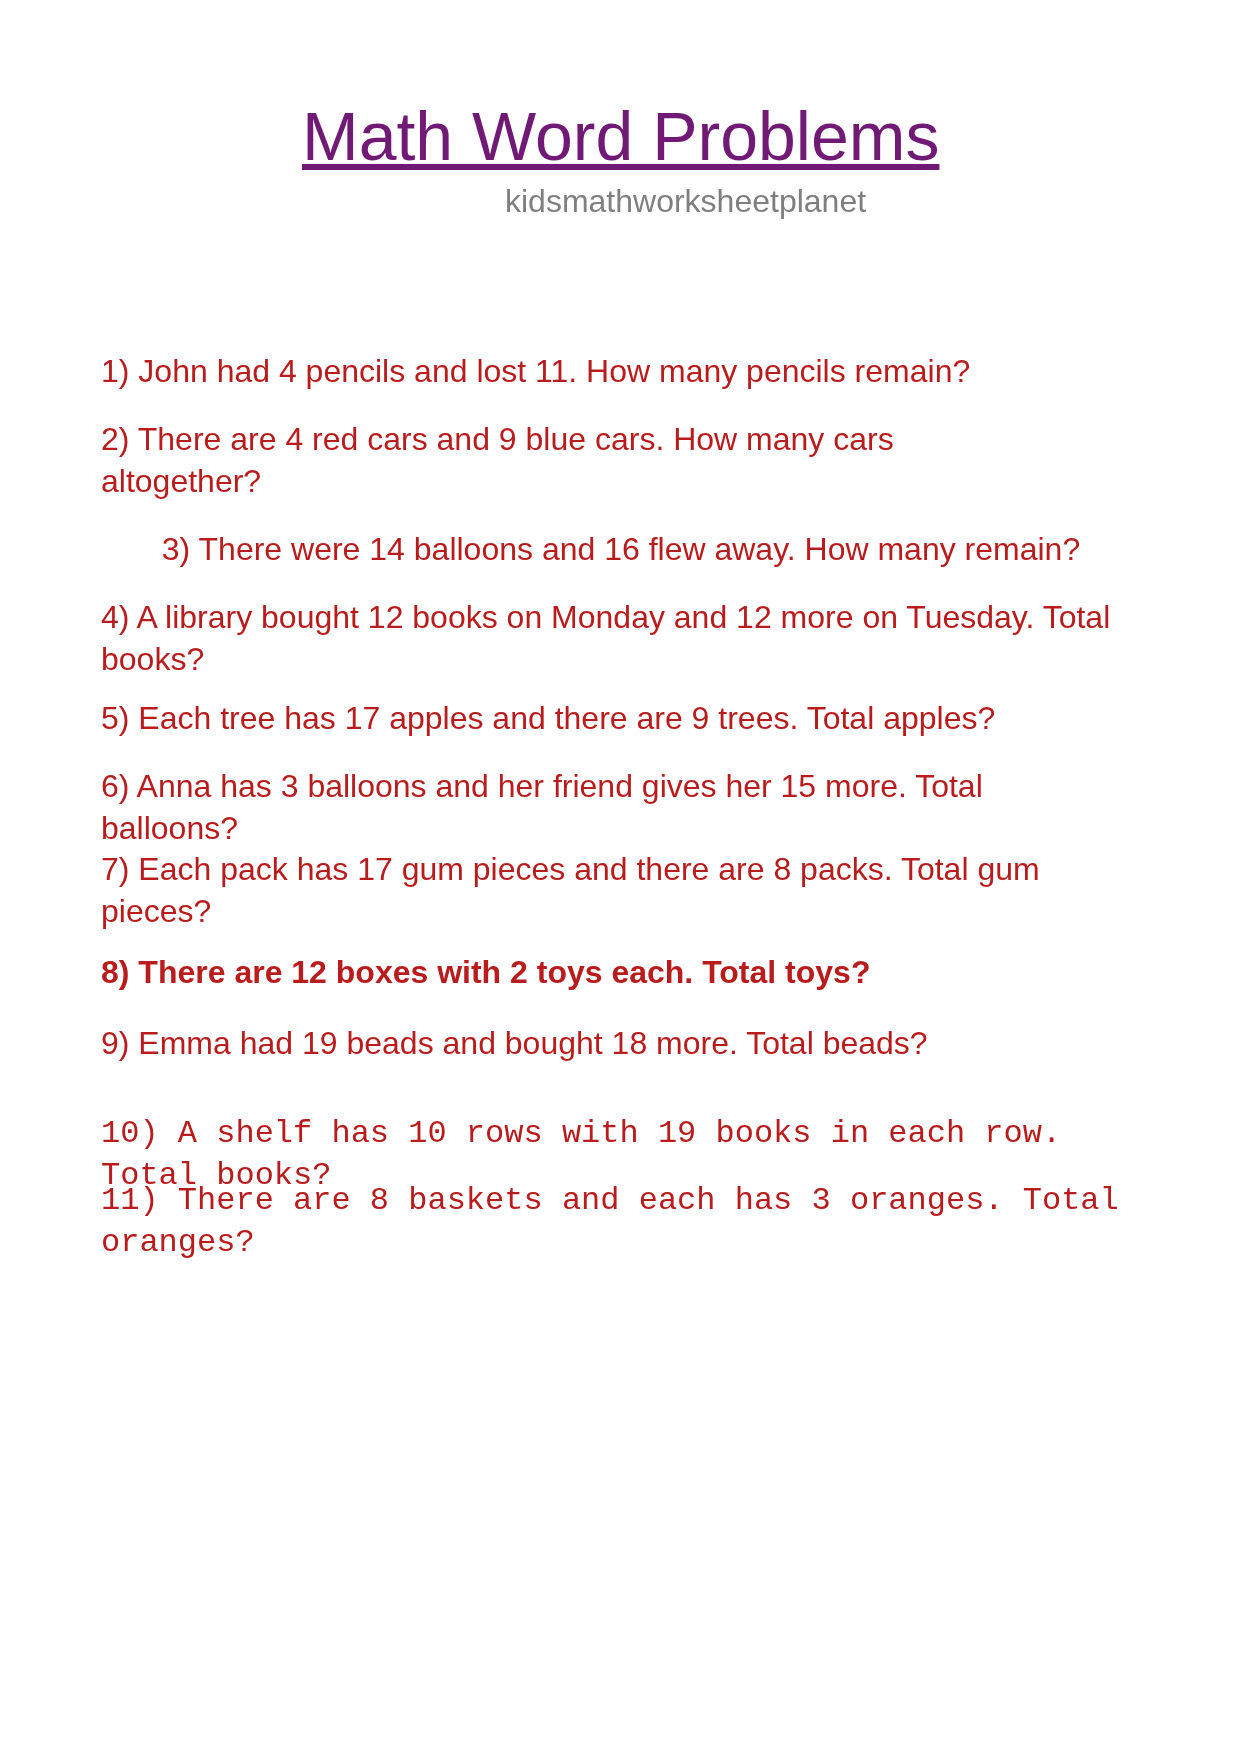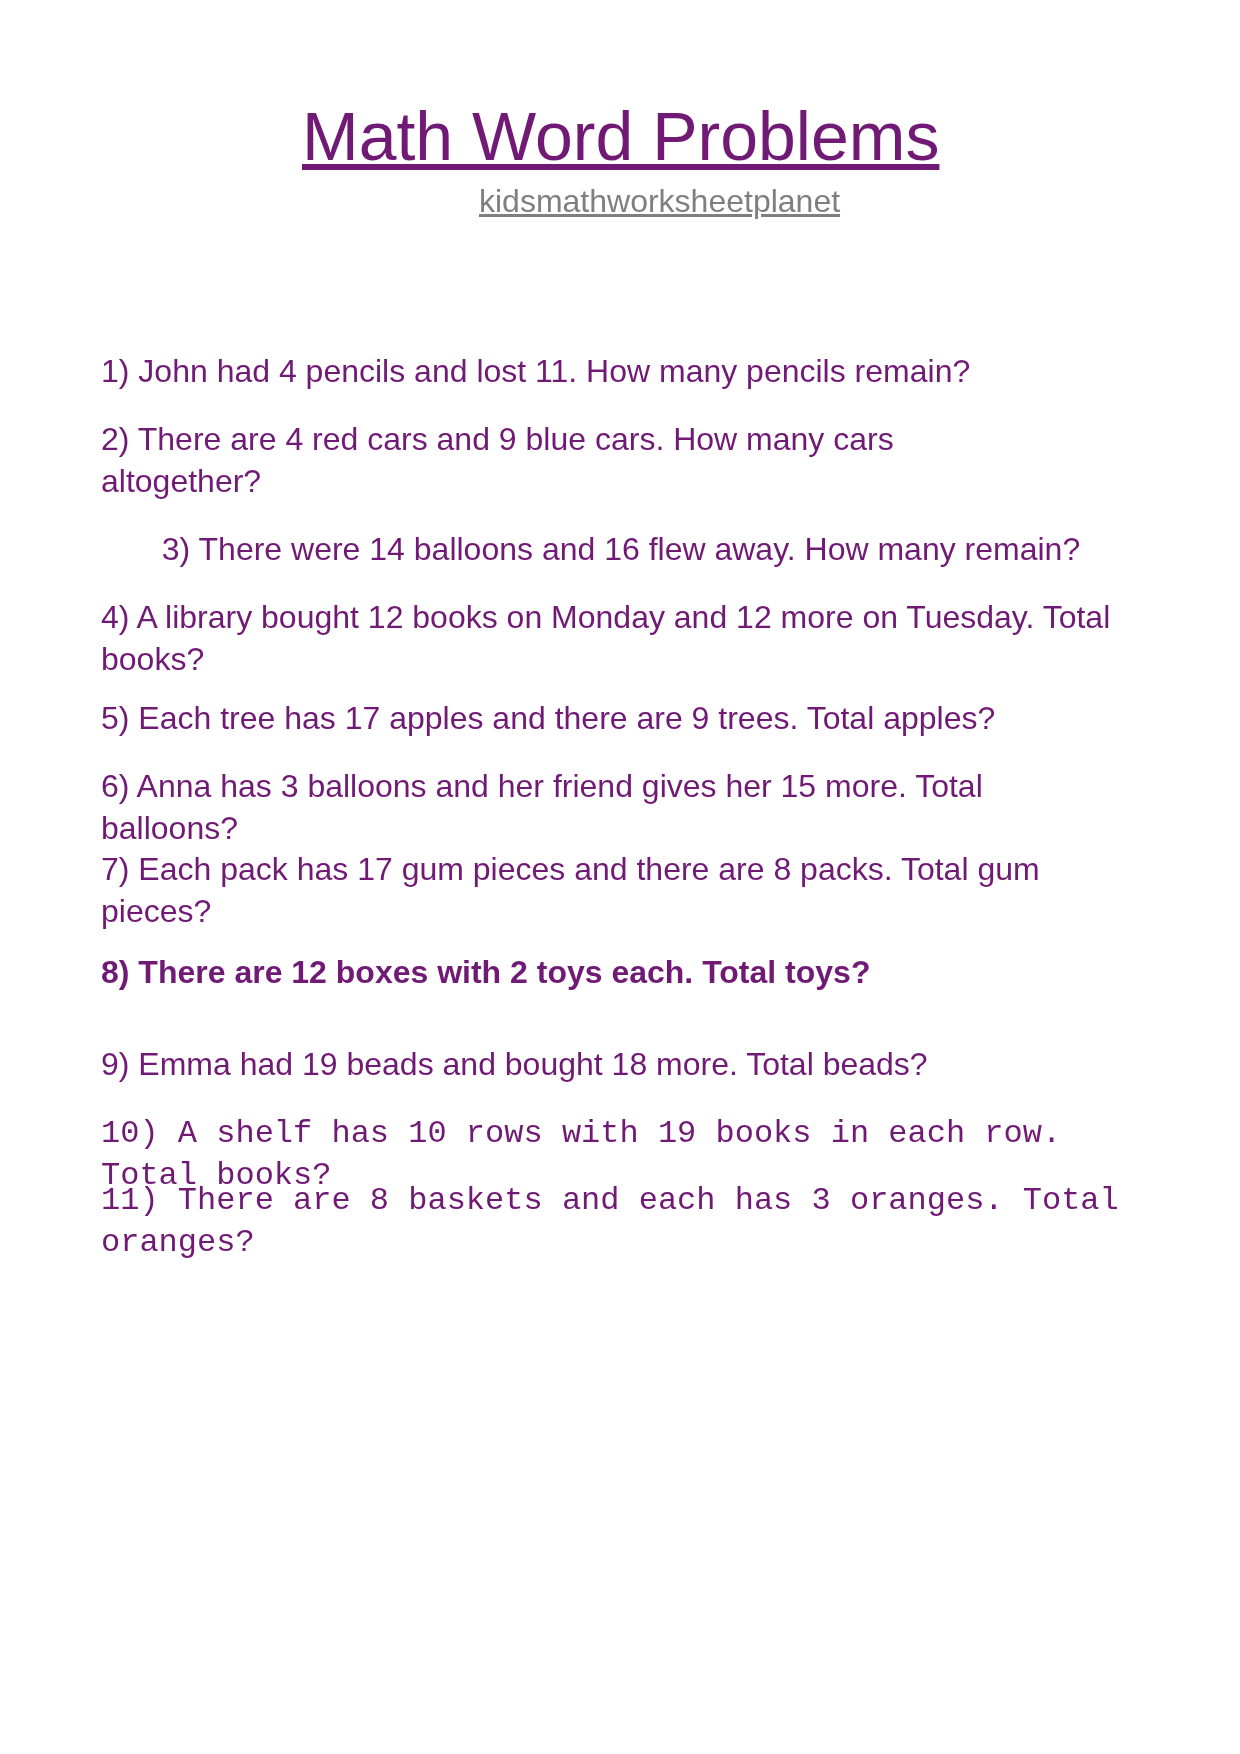--- a/index.html
+++ b/index.html
@@ -1,35 +1,35 @@
 <!DOCTYPE html>
 <html><head>
 <meta charset="utf-8">
 <style>
   html, body { margin: 0; padding: 0; background: #ffffff; }
   body { width: 1240px; height: 1754px; position: relative; overflow: hidden;
          font-family: "Liberation Sans", sans-serif; color: #000; }
   .title { position: absolute; left: 302px; top: 100px; font-size: 68px; line-height: 72px;
            white-space: nowrap; color: #701a75; text-decoration: underline; }
-  .subtitle { position: absolute; left: 479px; top: 183px; font-size: 32px; line-height: 36px;
-              color: #7f7f7f; white-space: nowrap; text-decoration: underline; }
+  .subtitle { position: absolute; left: 505px; top: 183px; font-size: 32px; line-height: 36px;
+              color: #7f7f7f; white-space: nowrap; }
   .problem { position: absolute; left: 101px; width: 1040px; font-size: 32px; line-height: 42px;
-             color: #701a75; margin: 0; }
+             color: #b91c1c; margin: 0; }
 </style>
 </head>
 <body>
 
 <div>
   <div class="title">Math Word Problems</div>
   <div class="subtitle">kidsmathworksheetplanet</div>
 
   <p class="problem" style="top:350px; width:1000px;">1) John had 4 pencils and lost 11. How many pencils remain?</p>
   <p class="problem" style="top:418px; width:900px;">2) There are 4 red cars and 9 blue cars. How many cars altogether?</p>
   <p class="problem" style="top:528px;text-align:center;">3) There were 14 balloons and 16 flew away. How many remain?</p>
   <p class="problem" style="top:596px;">4) A library bought 12 books on Monday and 12 more on Tuesday. Total books?</p>
   <p class="problem" style="top:697px;">5) Each tree has 17 apples and there are 9 trees. Total apples?</p>
   <p class="problem" style="top:765px; width:980px;">6) Anna has 3 balloons and her friend gives her 15 more. Total balloons?</p>
   <p class="problem" style="top:848px;">7) Each pack has 17 gum pieces and there are 8 packs. Total gum pieces?</p>
   <p class="problem" style="top:951px;font-weight:bold;">8) There are 12 boxes with 2 toys each. Total toys?</p>
-  <p class="problem" style="top:1043px;">9) Emma had 19 beads and bought 18 more. Total beads?</p>
+  <p class="problem" style="top:1022px;">9) Emma had 19 beads and bought 18 more. Total beads?</p>
   <p class="problem" style="top:1113px;font-family:Liberation Mono, monospace;">10) A shelf has 10 rows with 19 books in each row. Total books?</p>
   <p class="problem" style="top:1180px;font-family:Liberation Mono, monospace;">11) There are 8 baskets and each has 3 oranges. Total oranges?</p>
 </div>
 
 </body></html>

